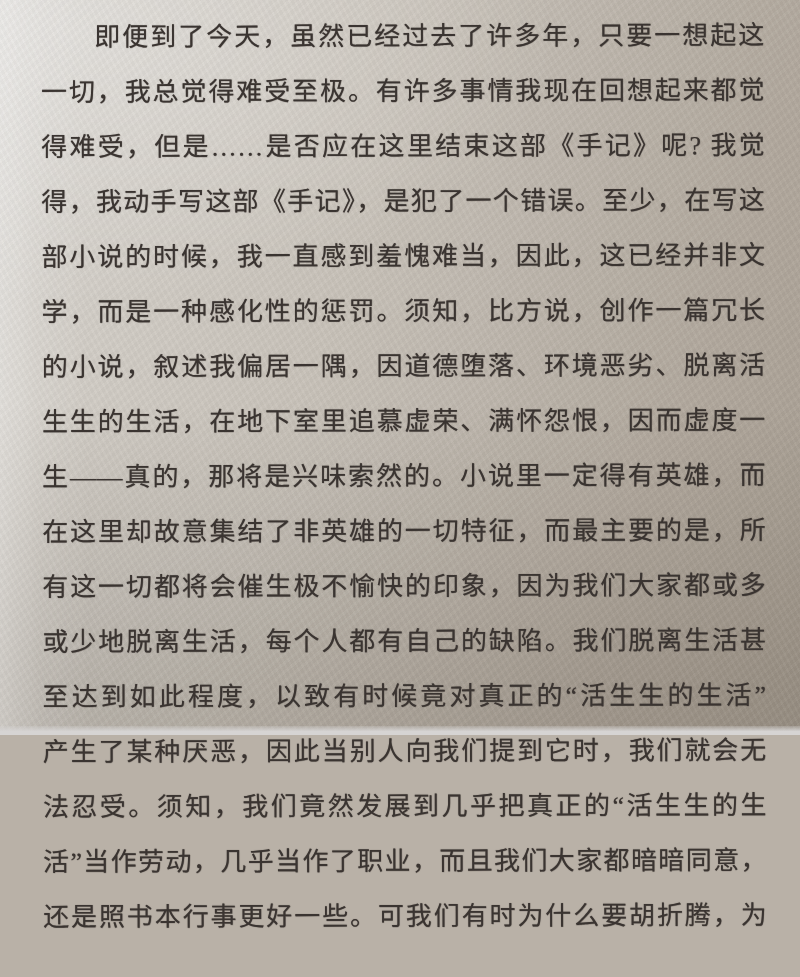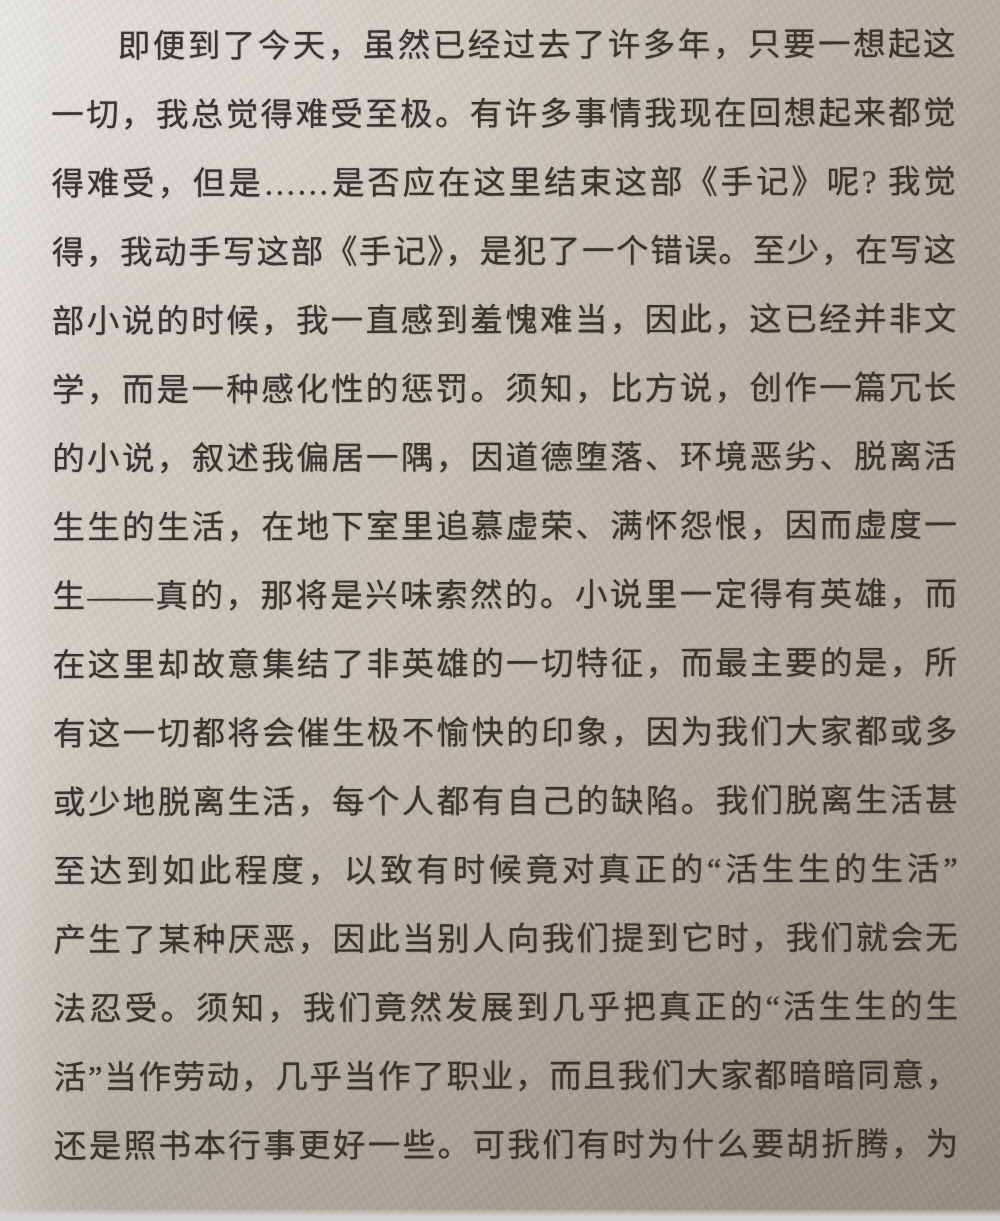--- a/index.html
+++ b/index.html
@@ -10,21 +10,21 @@
     width: 800px;
     height: 977px;
     overflow: hidden;
     font-family: "Liberation Serif", "DejaVu Serif", serif;
     background: #b9b1a7;
   }
   
   .page-photo {
     position: relative;
     width: 800px;
-    height: 977px;
+    height: 735px;
     background:
       
       radial-gradient(ellipse 900px 500px at 8% 4%, rgba(255,255,255,0.30), rgba(255,255,255,0) 55%),
       
       linear-gradient(90deg, rgba(255,255,255,0.30) 0%, rgba(255,255,255,0.10) 5%, rgba(255,255,255,0) 11%),
       
       linear-gradient(180deg, rgba(0,0,0,0) 55%, rgba(62,53,42,0.14) 92%, rgba(62,53,42,0.16) 100%),
       
       linear-gradient(108deg, var(--paper-light) 0%, var(--paper-mid) 42%, var(--paper-dark) 78%, var(--paper-darker) 100%);
   }

